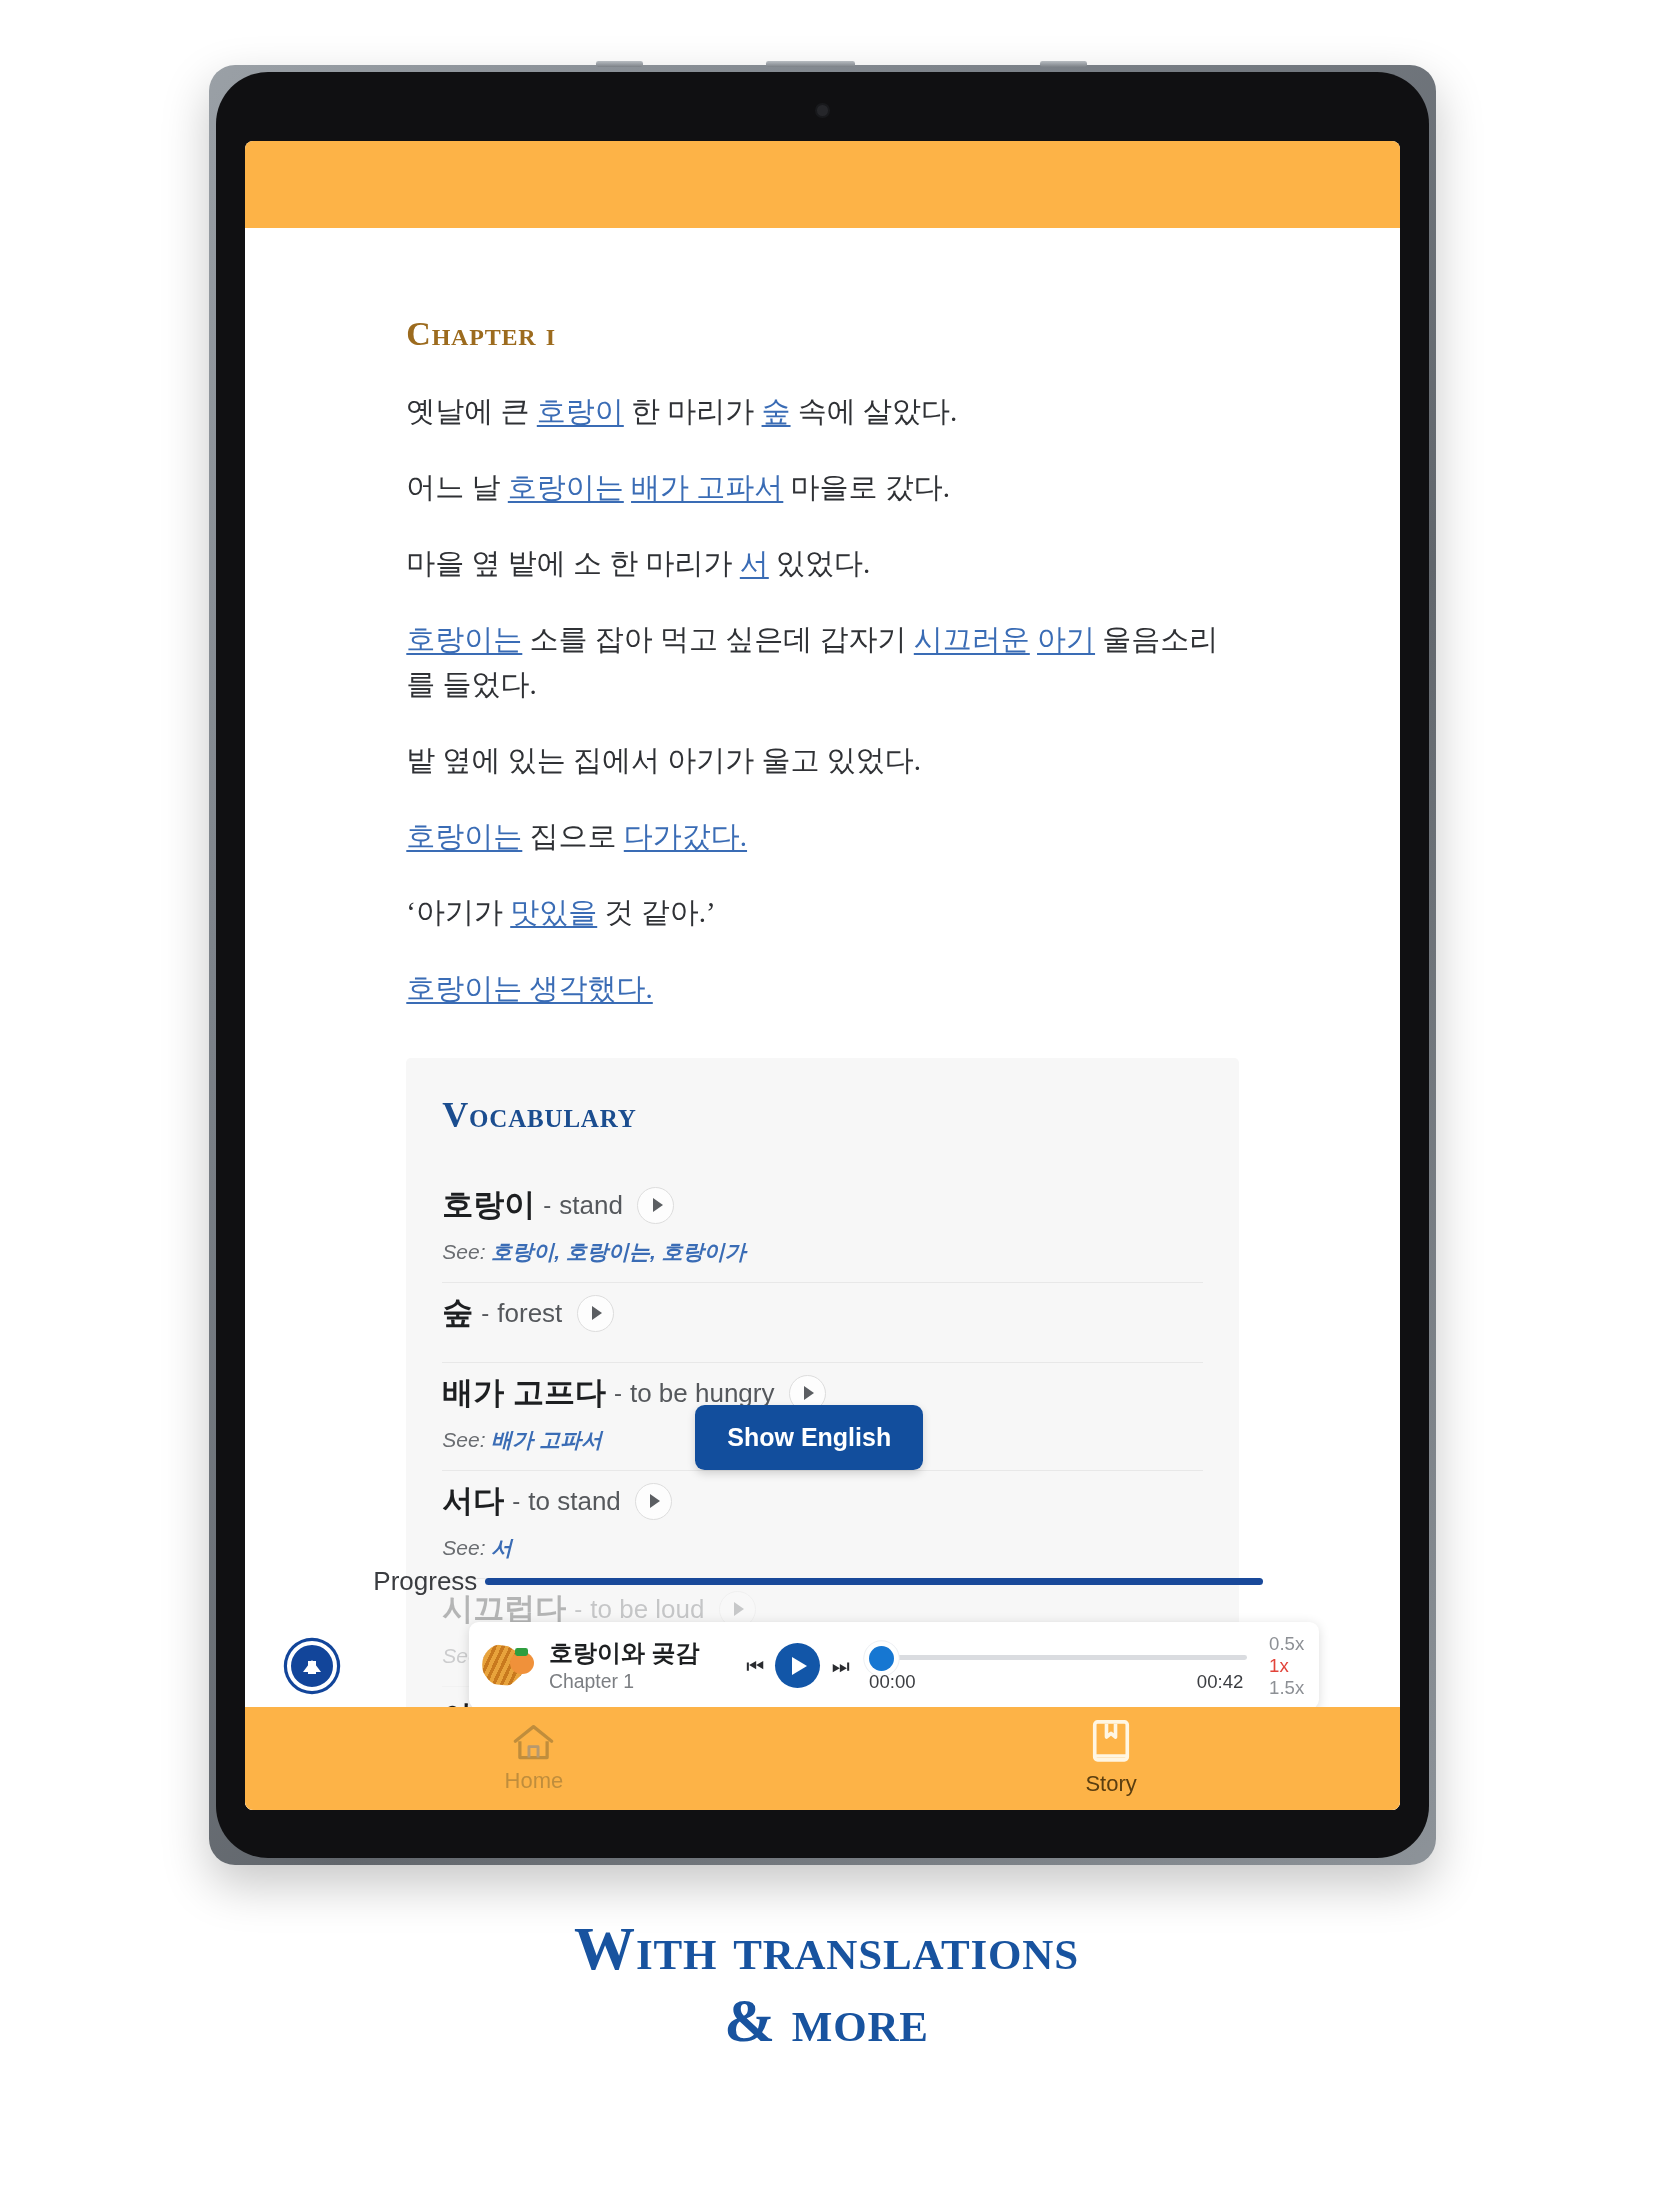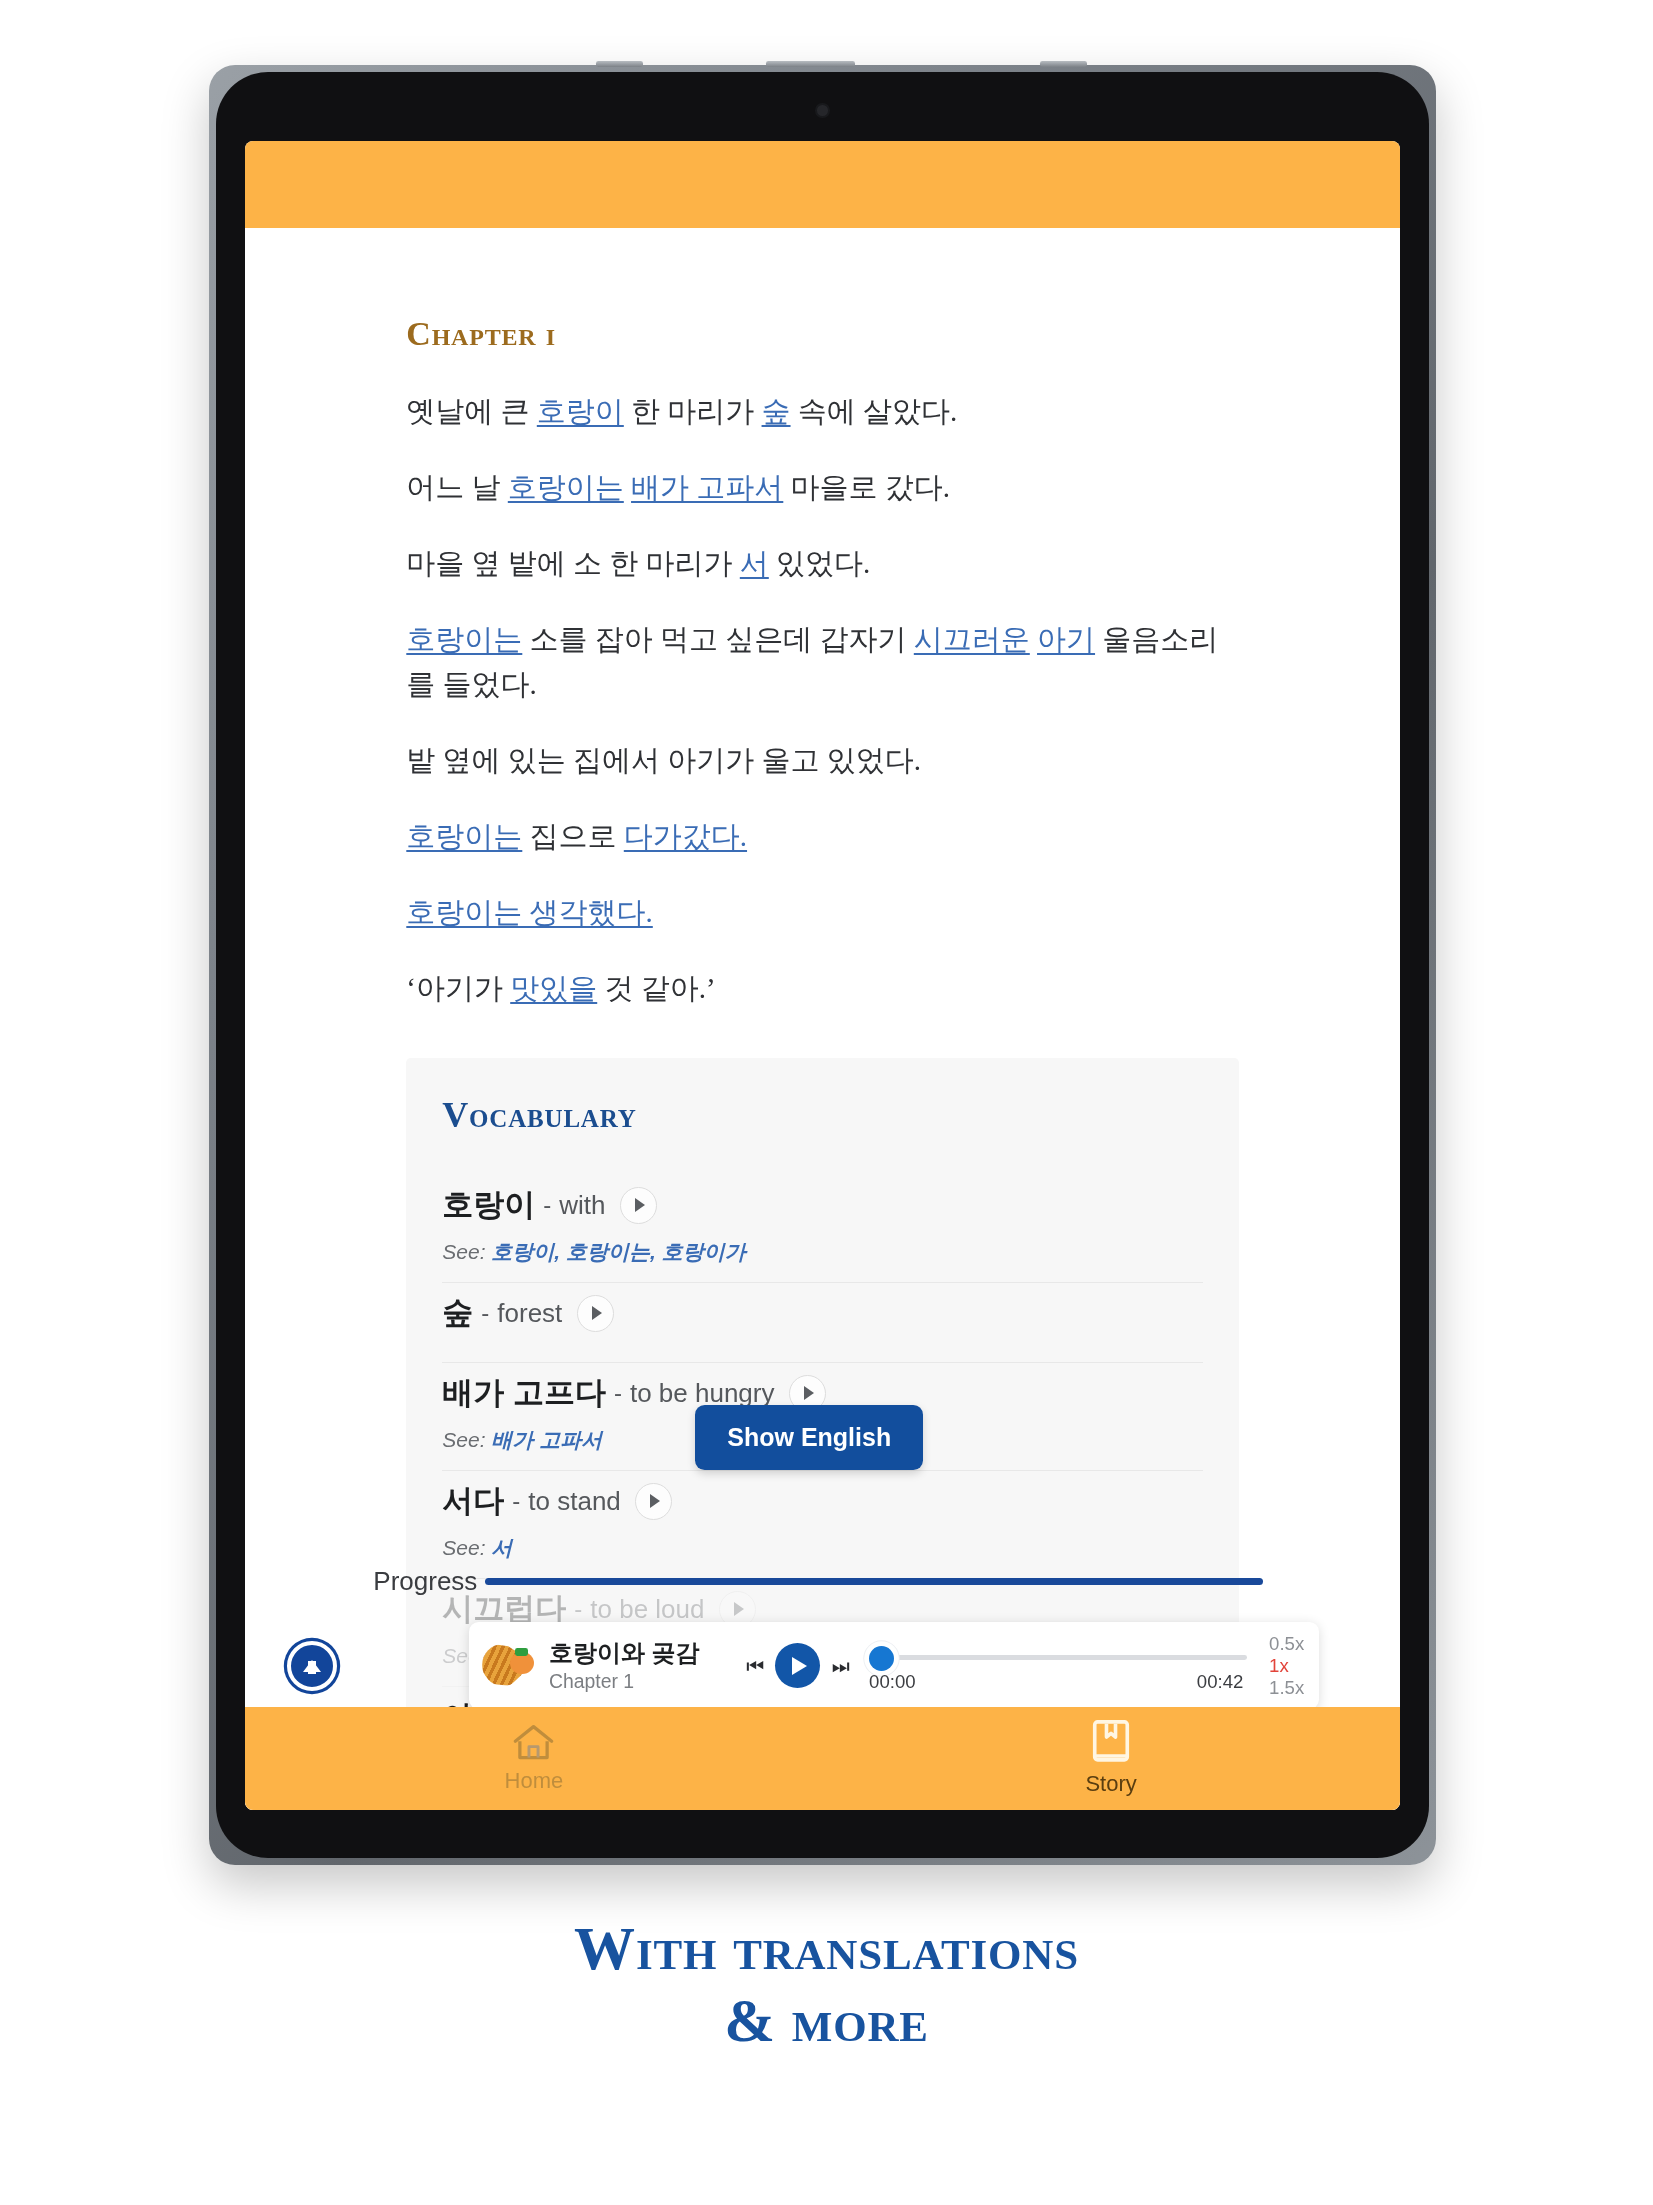--- a/index.html
+++ b/index.html
@@ -457,33 +457,33 @@
 
           <div class="article">
             <div class="chapter-title">CHAPTER I</div>
             <div id="story-paragraphs">
                 <p class="story-p"><span>옛날에 큰 </span><span class="lnk">호랑이</span><span> 한 마리가 </span><span class="lnk">숲</span><span> 속에 살았다.</span></p>
                 <p class="story-p"><span>어느 날 </span><span class="lnk">호랑이는</span><span> </span><span class="lnk">배가 고파서</span><span> 마을로 갔다.</span></p>
                 <p class="story-p"><span>마을 옆 밭에 소 한 마리가 </span><span class="lnk">서</span><span> 있었다.</span></p>
                 <p class="story-p"><span class="lnk">호랑이는</span><span> 소를 잡아 먹고 싶은데 갑자기 </span><span class="lnk">시끄러운</span><span> </span><span class="lnk">아기</span><span> 울음소리를 들었다.</span></p>
                 <p class="story-p"><span>밭 옆에 있는 집에서 아기가 울고 있었다.</span></p>
                 <p class="story-p"><span class="lnk">호랑이는</span><span> 집으로 </span><span class="lnk">다가갔다.</span></p>
+                <p class="story-p"><span>‘아기가 </span><span class="lnk">맛있을</span><span> 것 같아.’</span></p>
                 <p class="story-p"><span class="lnk">호랑이는 생각했다.</span></p>
-                <p class="story-p"><span>‘아기가 </span><span class="lnk">맛있을</span><span> 것 같아.’</span></p>
               </div>
           </div>
 
           <div class="vocab-card">
             <div class="vocab-heading">VOCABULARY</div>
             <div id="vocab-list">
                 <div class="vocab-entry">
                   <div class="vocab-main">
                     <span class="vocab-kr">호랑이</span>
                     <span class="vocab-dash">-</span>
-                    <span class="vocab-en">with</span>
+                    <span class="vocab-en">stand</span>
                     <span class="play-btn">
                       <span class="tri"></span>
                     </span>
                   </div>
                   <div class="vocab-note"><span>See: </span><span class="forms">호랑이, 호랑이는, 호랑이가</span></div>
                 </div>
                 <div class="vocab-entry">
                   <div class="vocab-main">
                     <span class="vocab-kr">숲</span>
                     <span class="vocab-dash">-</span>

